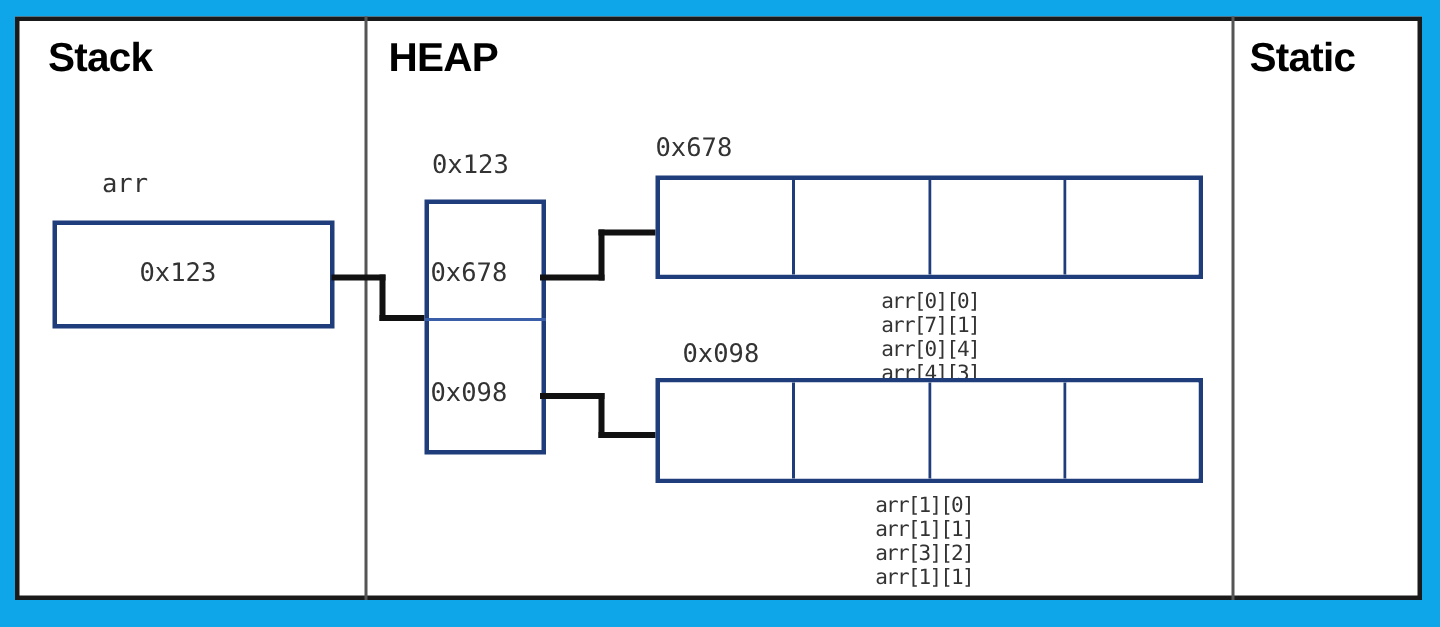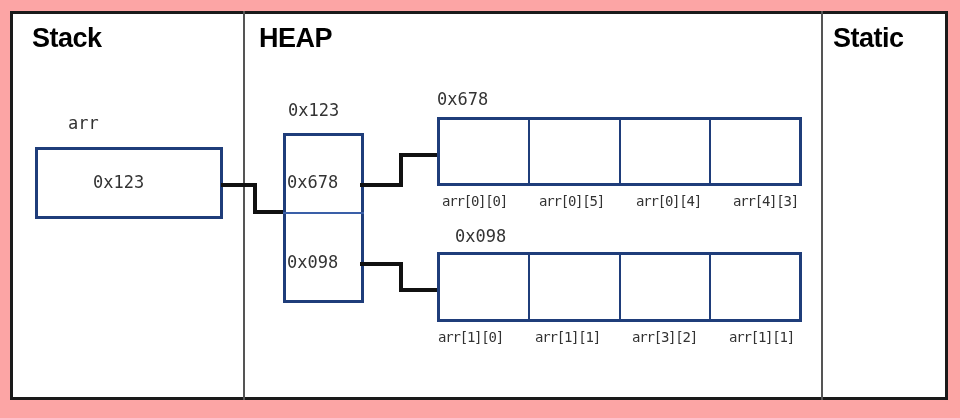--- a/index.html
+++ b/index.html
@@ -7,21 +7,21 @@
     padding: 0;
     background: #ffffff;
   }
   body {
     font-family: "DejaVu Sans", sans-serif;
   }
   #canvas {
     position: relative;
     width: 960px;
     height: 418px;
-    background: #fca5a5;
+    background: #0ea5e9;
     overflow: hidden;
   }
 
   
   .frame {
     position: absolute;
     left: 10px;
     top: 11px;
     width: 938px;
     height: 389px;
@@ -116,20 +116,21 @@
   #row0-array { left: 437px; top: 117px; width: 365px; height: 69px; }
   #row0-captions { left: 426px; top: 193px; width: 388px; }
 
   #row1-label { left: 455px; top: 226px; }
   #row1-array { left: 437px; top: 252px; width: 365px; height: 70px; }
   #row1-captions { left: 422px; top: 329px; width: 388px; }
 
   .caption-strip {
     position: absolute;
     display: flex;
+    flex-direction: column;
   }
   .caption-strip .cell-cap {
     flex: 1 1 0;
     font-family: "DejaVu Sans Mono", monospace;
     font-size: 14px;
     color: #333333;
     text-align: center;
     white-space: nowrap;
     letter-spacing: -1.2px;
   }
@@ -198,21 +199,21 @@
 
   <div class="mono-label" id="row0-label">0x678</div>
   <div class="row-array" id="row0-array">
     <div class="cell"></div>
     <div class="cell"></div>
     <div class="cell"></div>
     <div class="cell"></div>
   </div>
   <div class="caption-strip" id="row0-captions">
     <div class="cell-cap">arr[0][0]</div>
-    <div class="cell-cap">arr[0][5]</div>
+    <div class="cell-cap">arr[7][1]</div>
     <div class="cell-cap">arr[0][4]</div>
     <div class="cell-cap">arr[4][3]</div>
   </div>
 
   <div class="mono-label" id="row1-label">0x098</div>
   <div class="row-array" id="row1-array">
     <div class="cell"></div>
     <div class="cell"></div>
     <div class="cell"></div>
     <div class="cell"></div>

